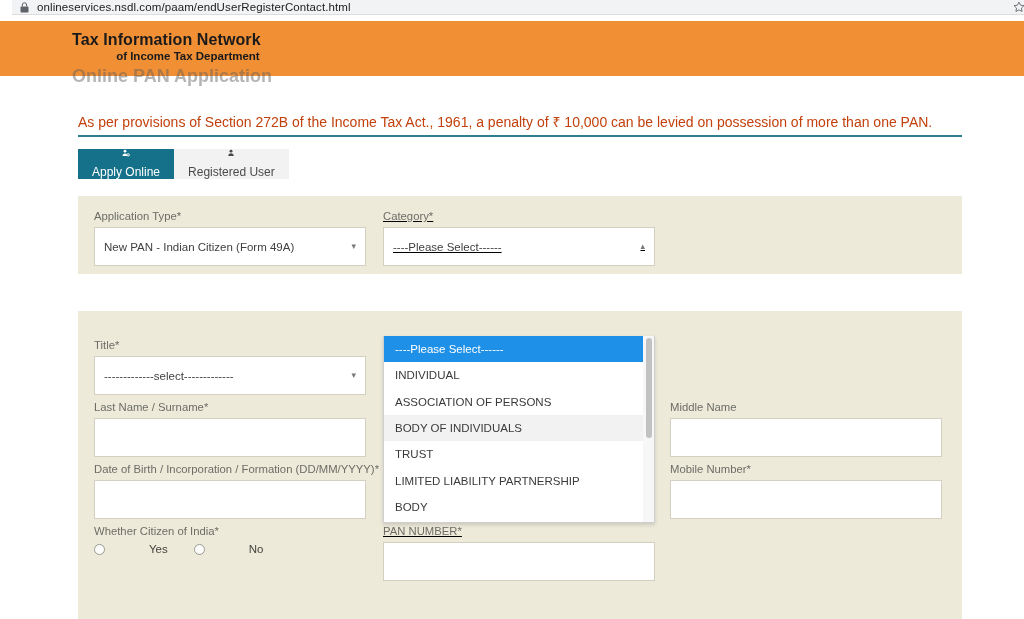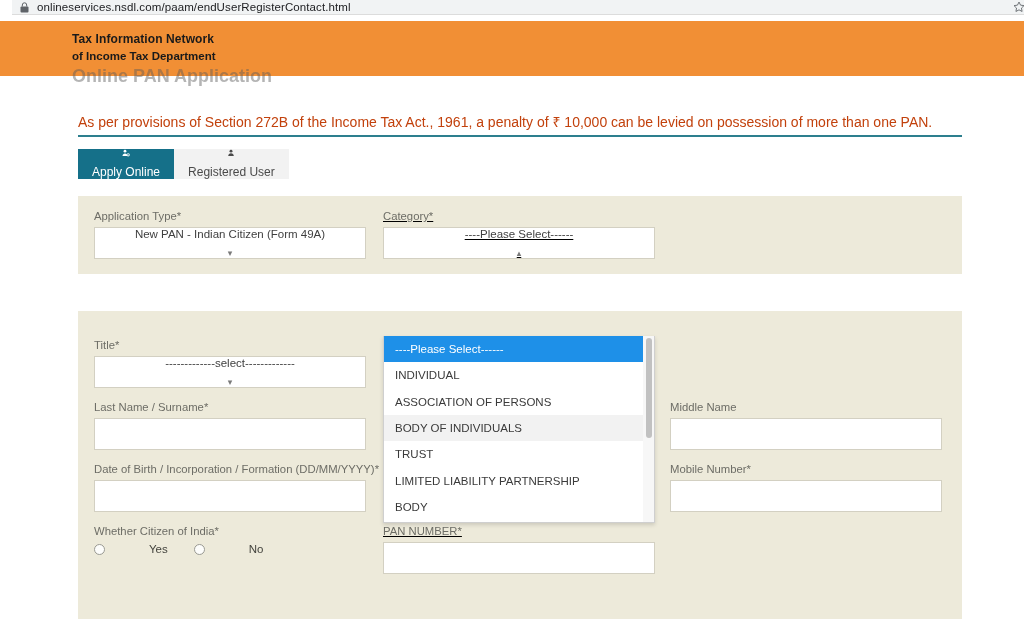--- a/index.html
+++ b/index.html
@@ -43,21 +43,21 @@
     position: absolute; top: 21px; left: 0;
     width: 1024px; height: 55px;
     background: #f18f35;
     overflow: hidden;
   }
   .tin-logo {
     position: absolute; left: 72px; top: 9px;
     color: #1a1a1a;
   }
   .tin-logo .l1 {
-    font-size: 12px; font-weight: bold;
+    font-size: 16px; font-weight: bold;
     letter-spacing: .1px; line-height: 19px;
   }
   .tin-logo .l2 {
     font-size: 11.5px; font-weight: bold;
     line-height: 14px; text-align: right;
     padding-right: 1px;
   }
 
   
   .page {
@@ -133,26 +133,25 @@
   .field-label {
     font-size: 11.3px;
     color: #6d6d66;
     margin-bottom: 5px;
     white-space: nowrap;
     display: block;
   }
   .ctl {
     background: #ffffff;
     border: 1px solid #d3d0c2;
-    height: 32px;
+    height: 39px;
     display: flex; align-items: center;
     padding: 0 9px;
     font-size: 11.5px;
     color: #3f3f3f;
-    flex-direction: column;
   }
   .ctl.select { justify-content: space-between; cursor: pointer; }
   .ctl.input { cursor: text; }
   .caret {
     font-size: 9px; color: #7a7a7a;
     font-family: "DejaVu Sans", sans-serif;
     line-height: 1;
   }
 
   

